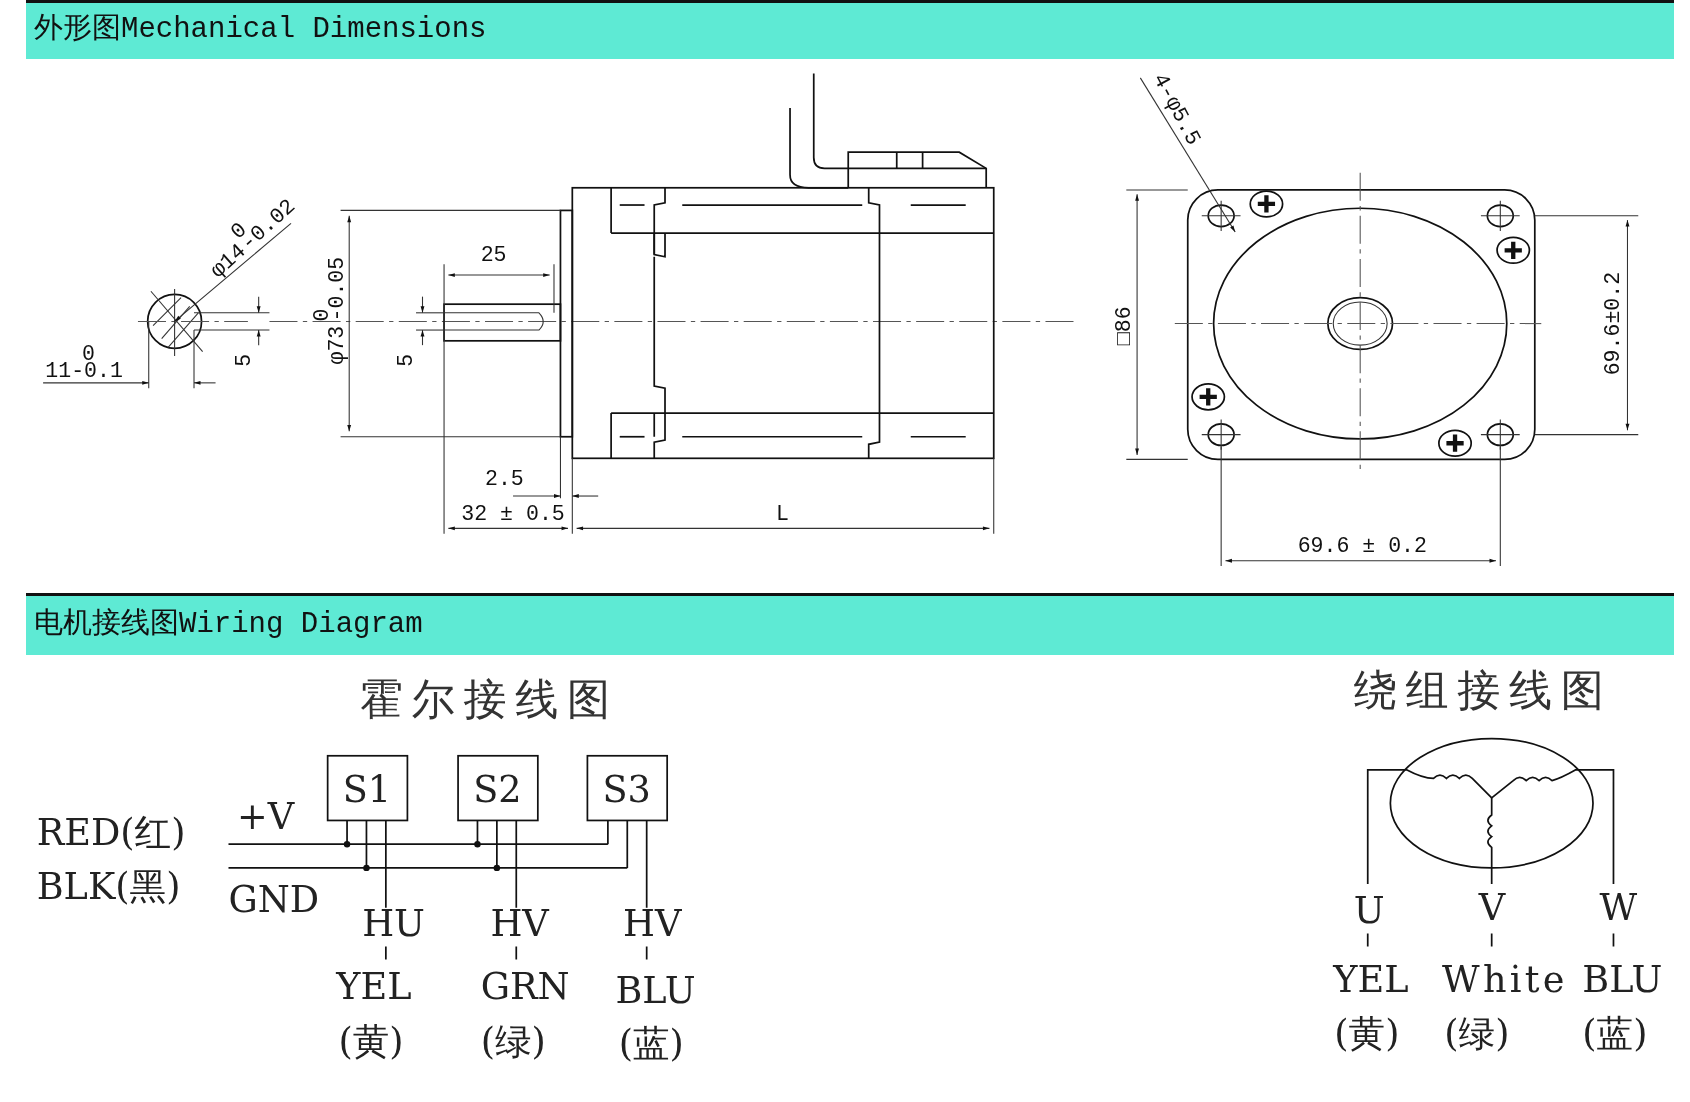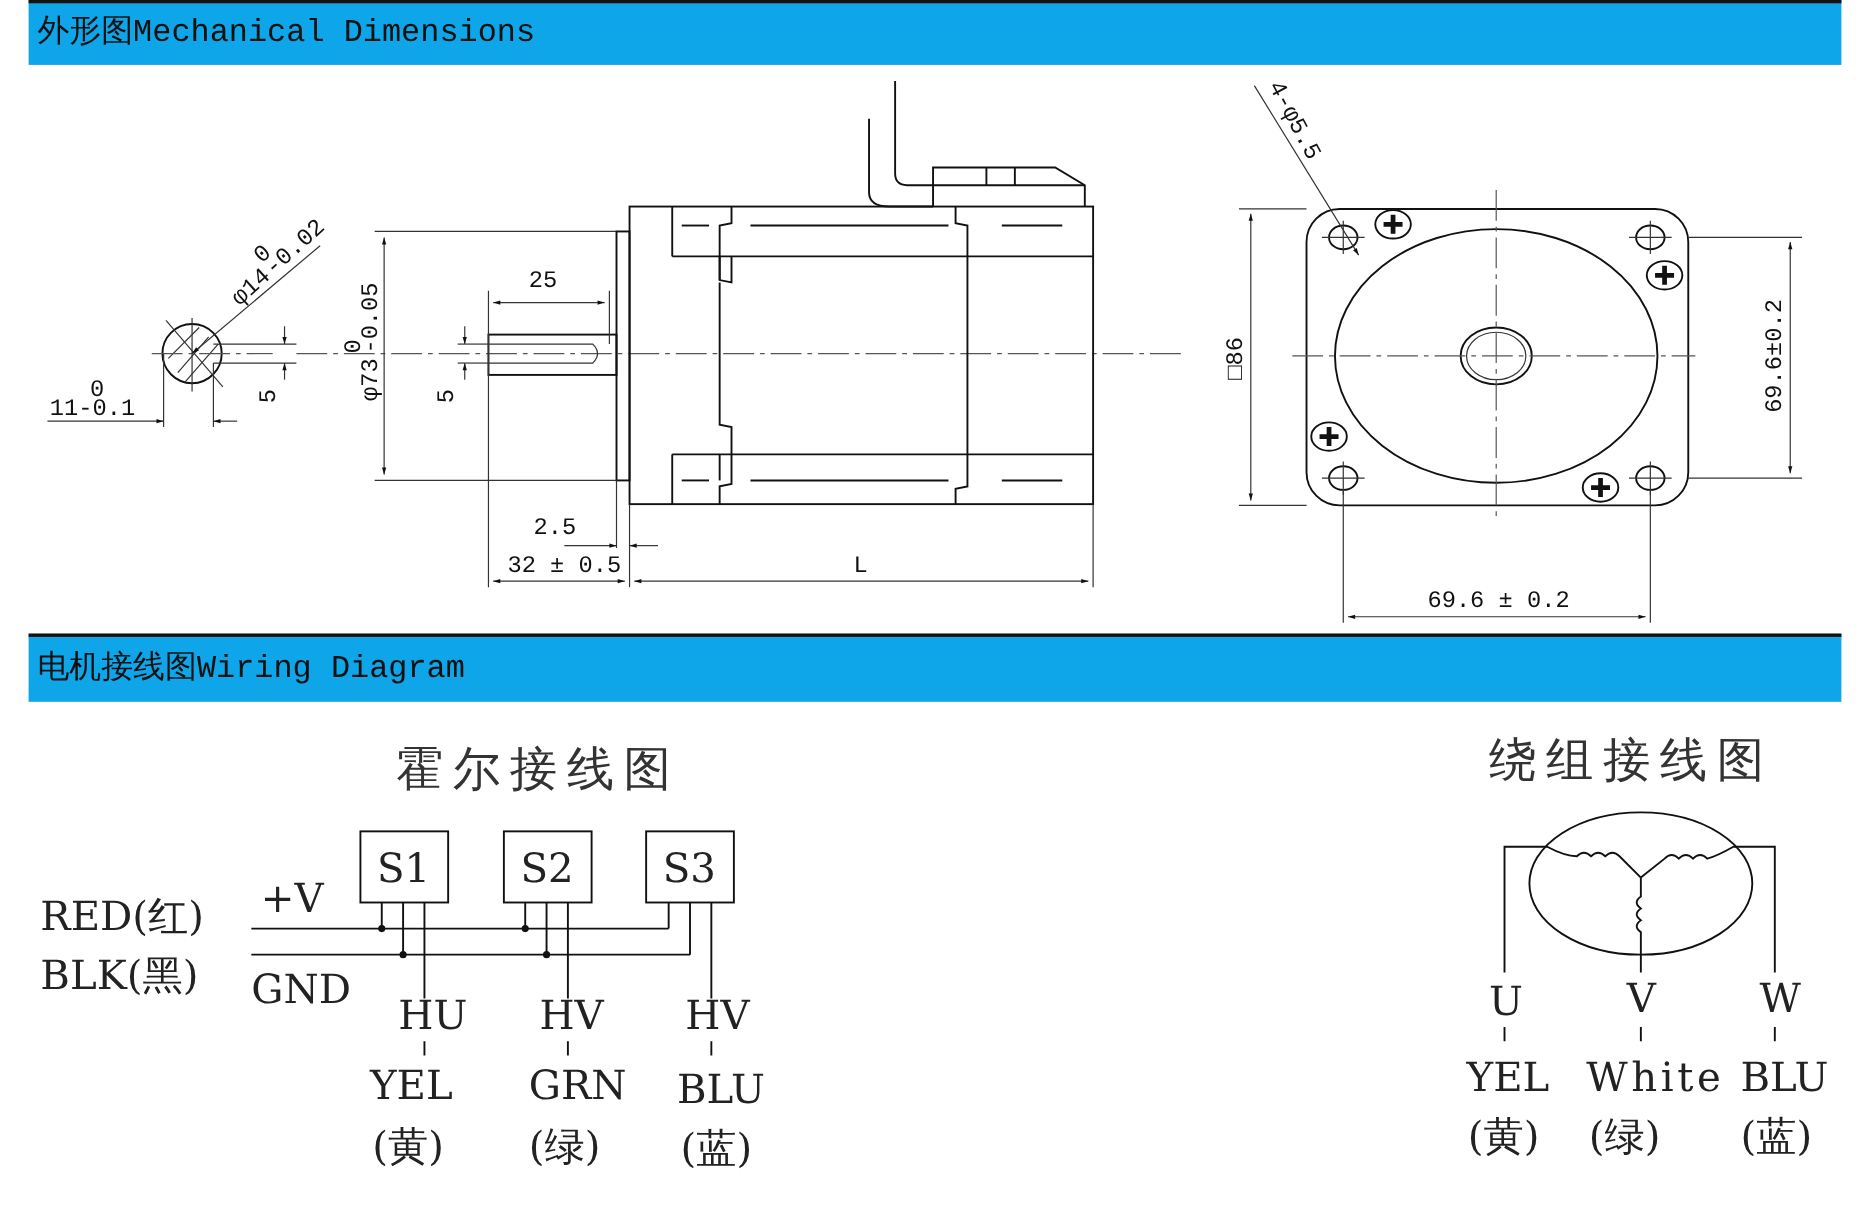--- a/index.html
+++ b/index.html
@@ -1,20 +1,20 @@
 <!DOCTYPE html>
 <html><head>
 <meta charset="utf-8">
 <style>
   html,body{margin:0;padding:0;background:#fff;}
   body{width:1690px;height:1102px;overflow:hidden;position:relative;font-family:"DejaVu Serif","Liberation Serif",serif;}
-  .header{position:absolute;left:26px;width:1648px;background:#0ea5e9;border-top:3px solid #111;box-sizing:border-box;color:#111;
+  .header{position:absolute;left:26px;width:1648px;background:#5eead4;border-top:3px solid #111;box-sizing:border-box;color:#111;
     font-family:"Liberation Mono","DejaVu Sans Mono",monospace;font-size:29px;line-height:54px;padding-left:8px;white-space:nowrap;}
   #hdr1{top:0;height:59px;}
-  #hdr2{top:576px;height:62px;line-height:58px;}
+  #hdr2{top:593px;height:62px;line-height:58px;}
   svg{position:absolute;left:0;top:0;}
   .ln{stroke:#111;stroke-width:1.6;fill:none;}
   .thin{stroke:#333;stroke-width:1;fill:none;}
   .cl{stroke:#555;stroke-width:1;fill:none;stroke-dasharray:26 5 4 5;}
   .dim{font-family:"Liberation Mono","DejaVu Sans Mono",monospace;font-size:20px;fill:#111;}
   .lbl{font-family:"DejaVu Serif","Liberation Serif",serif;font-size:34px;fill:#222;}
   .big{font-family:"DejaVu Sans","Liberation Sans",sans-serif;font-size:40px;fill:#333;letter-spacing:8px;}
   .arrow{fill:#111;}
 </style>
 </head>

